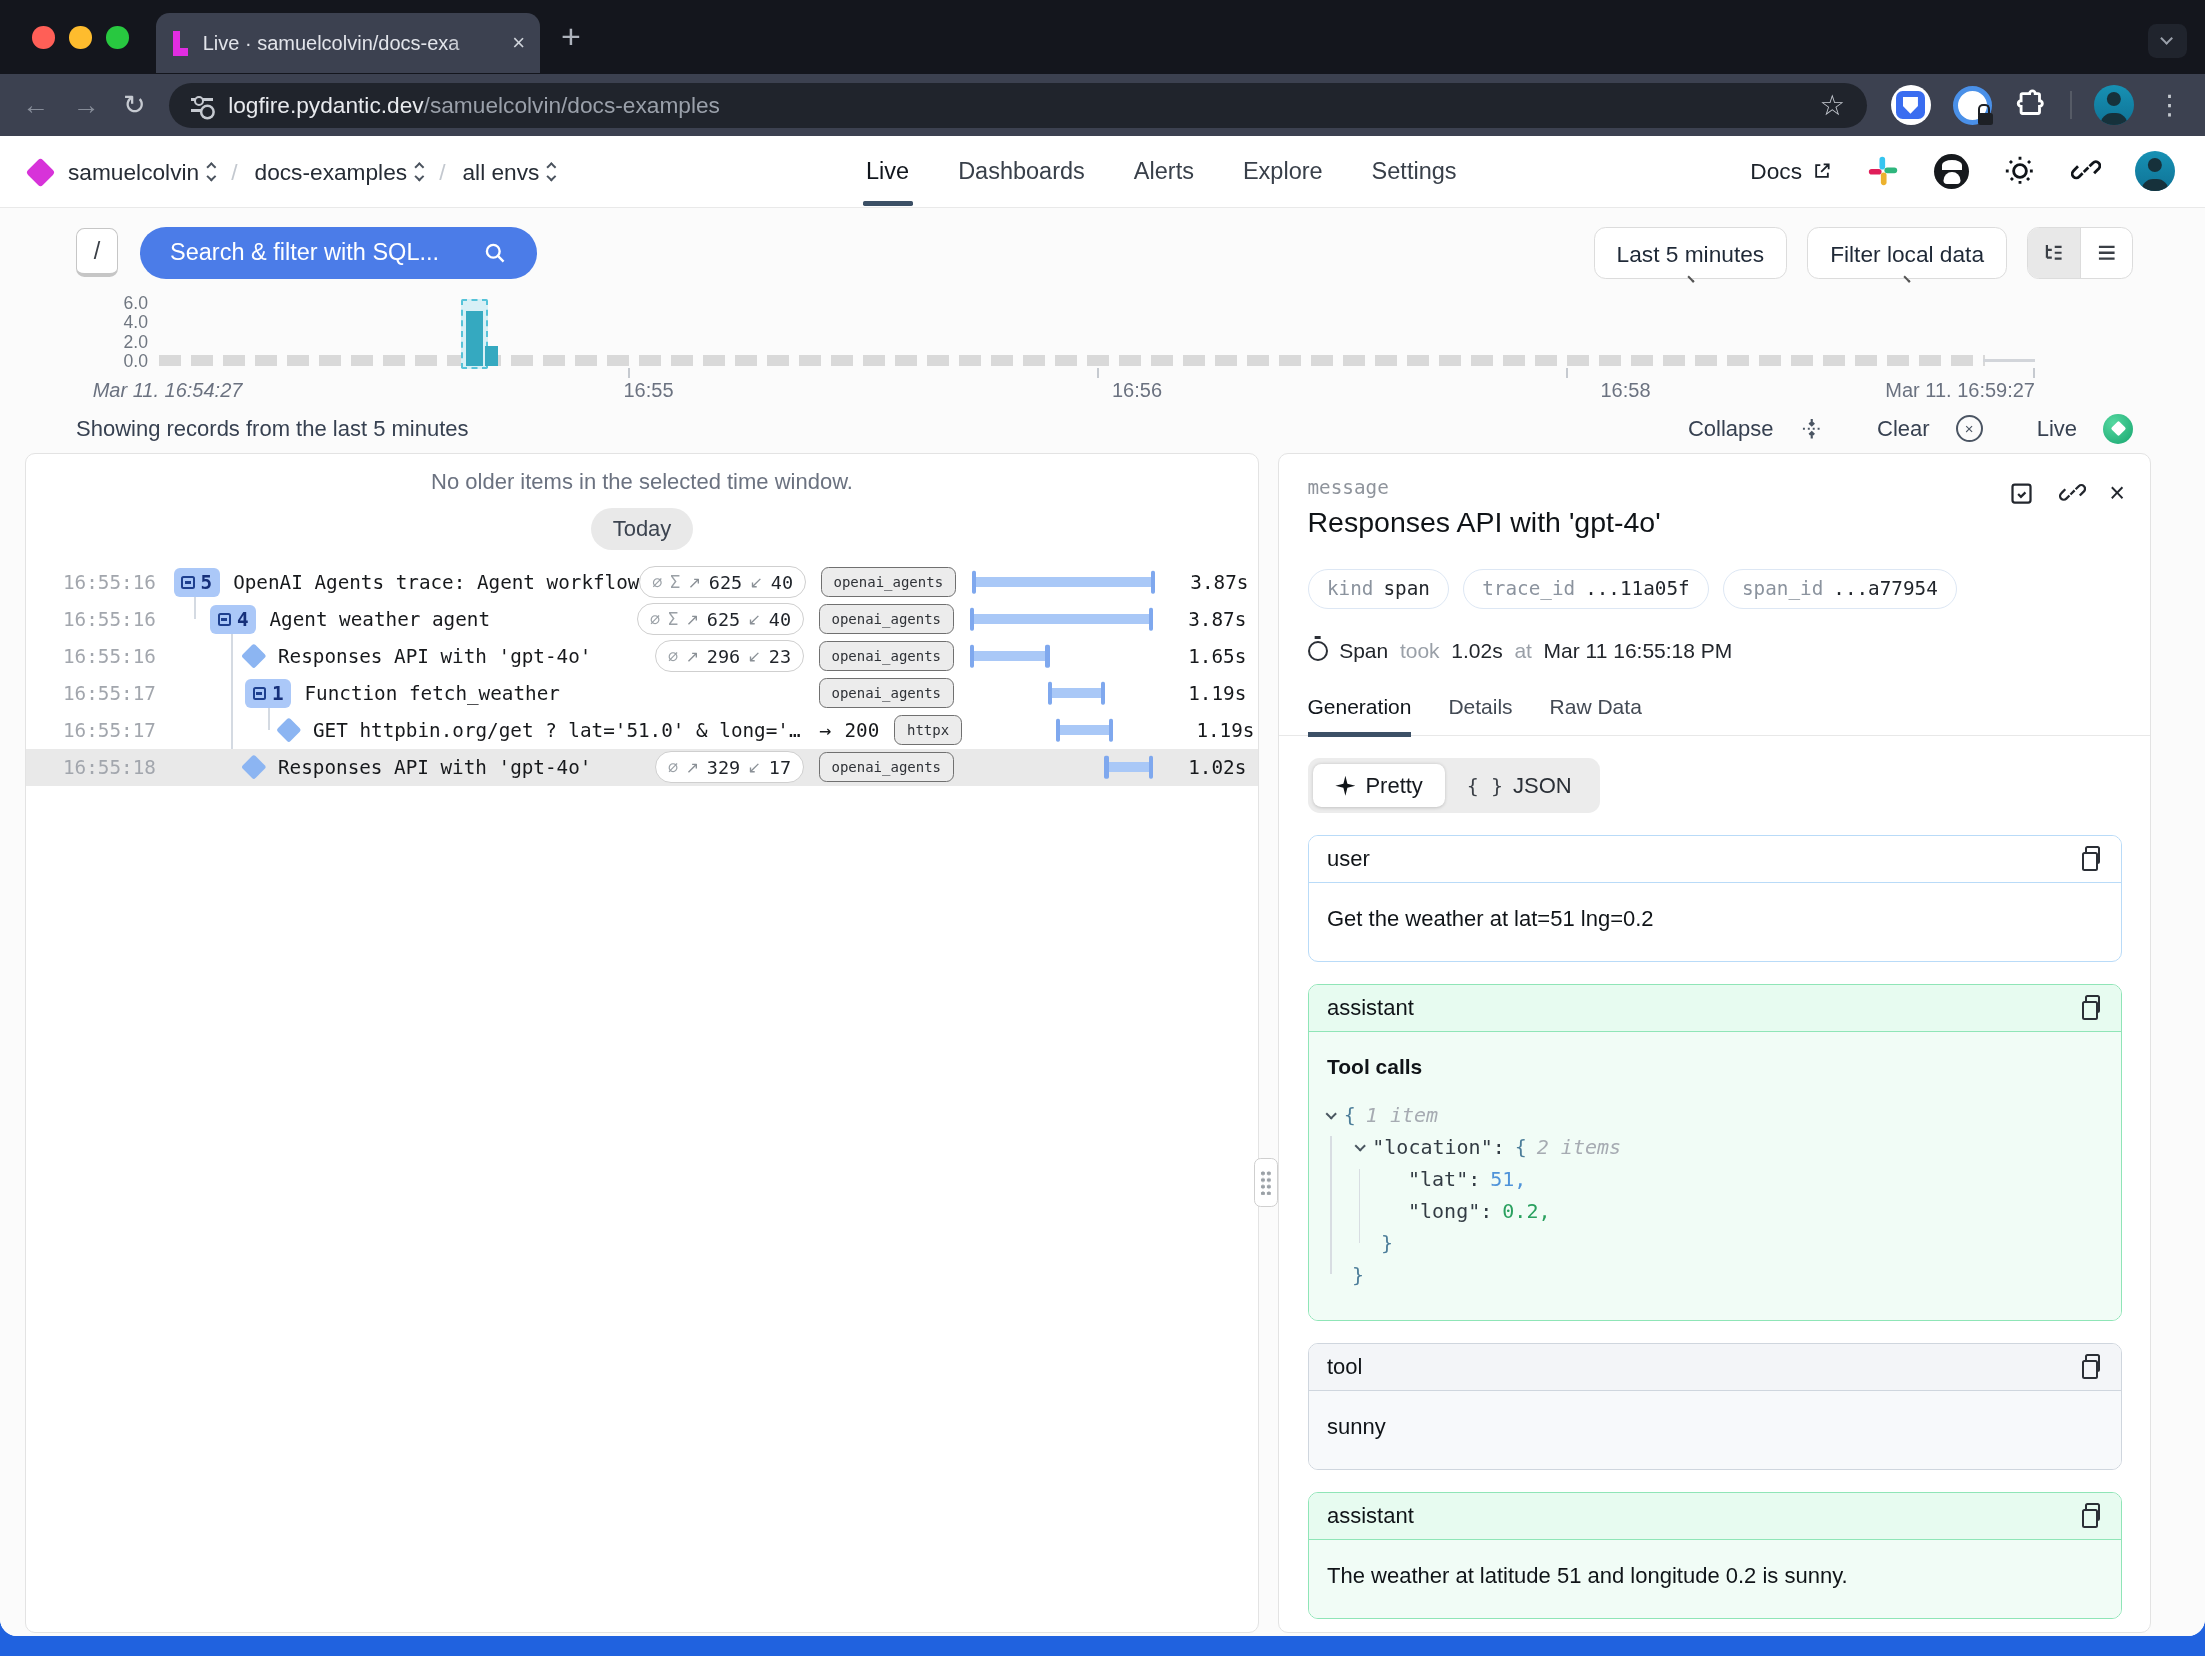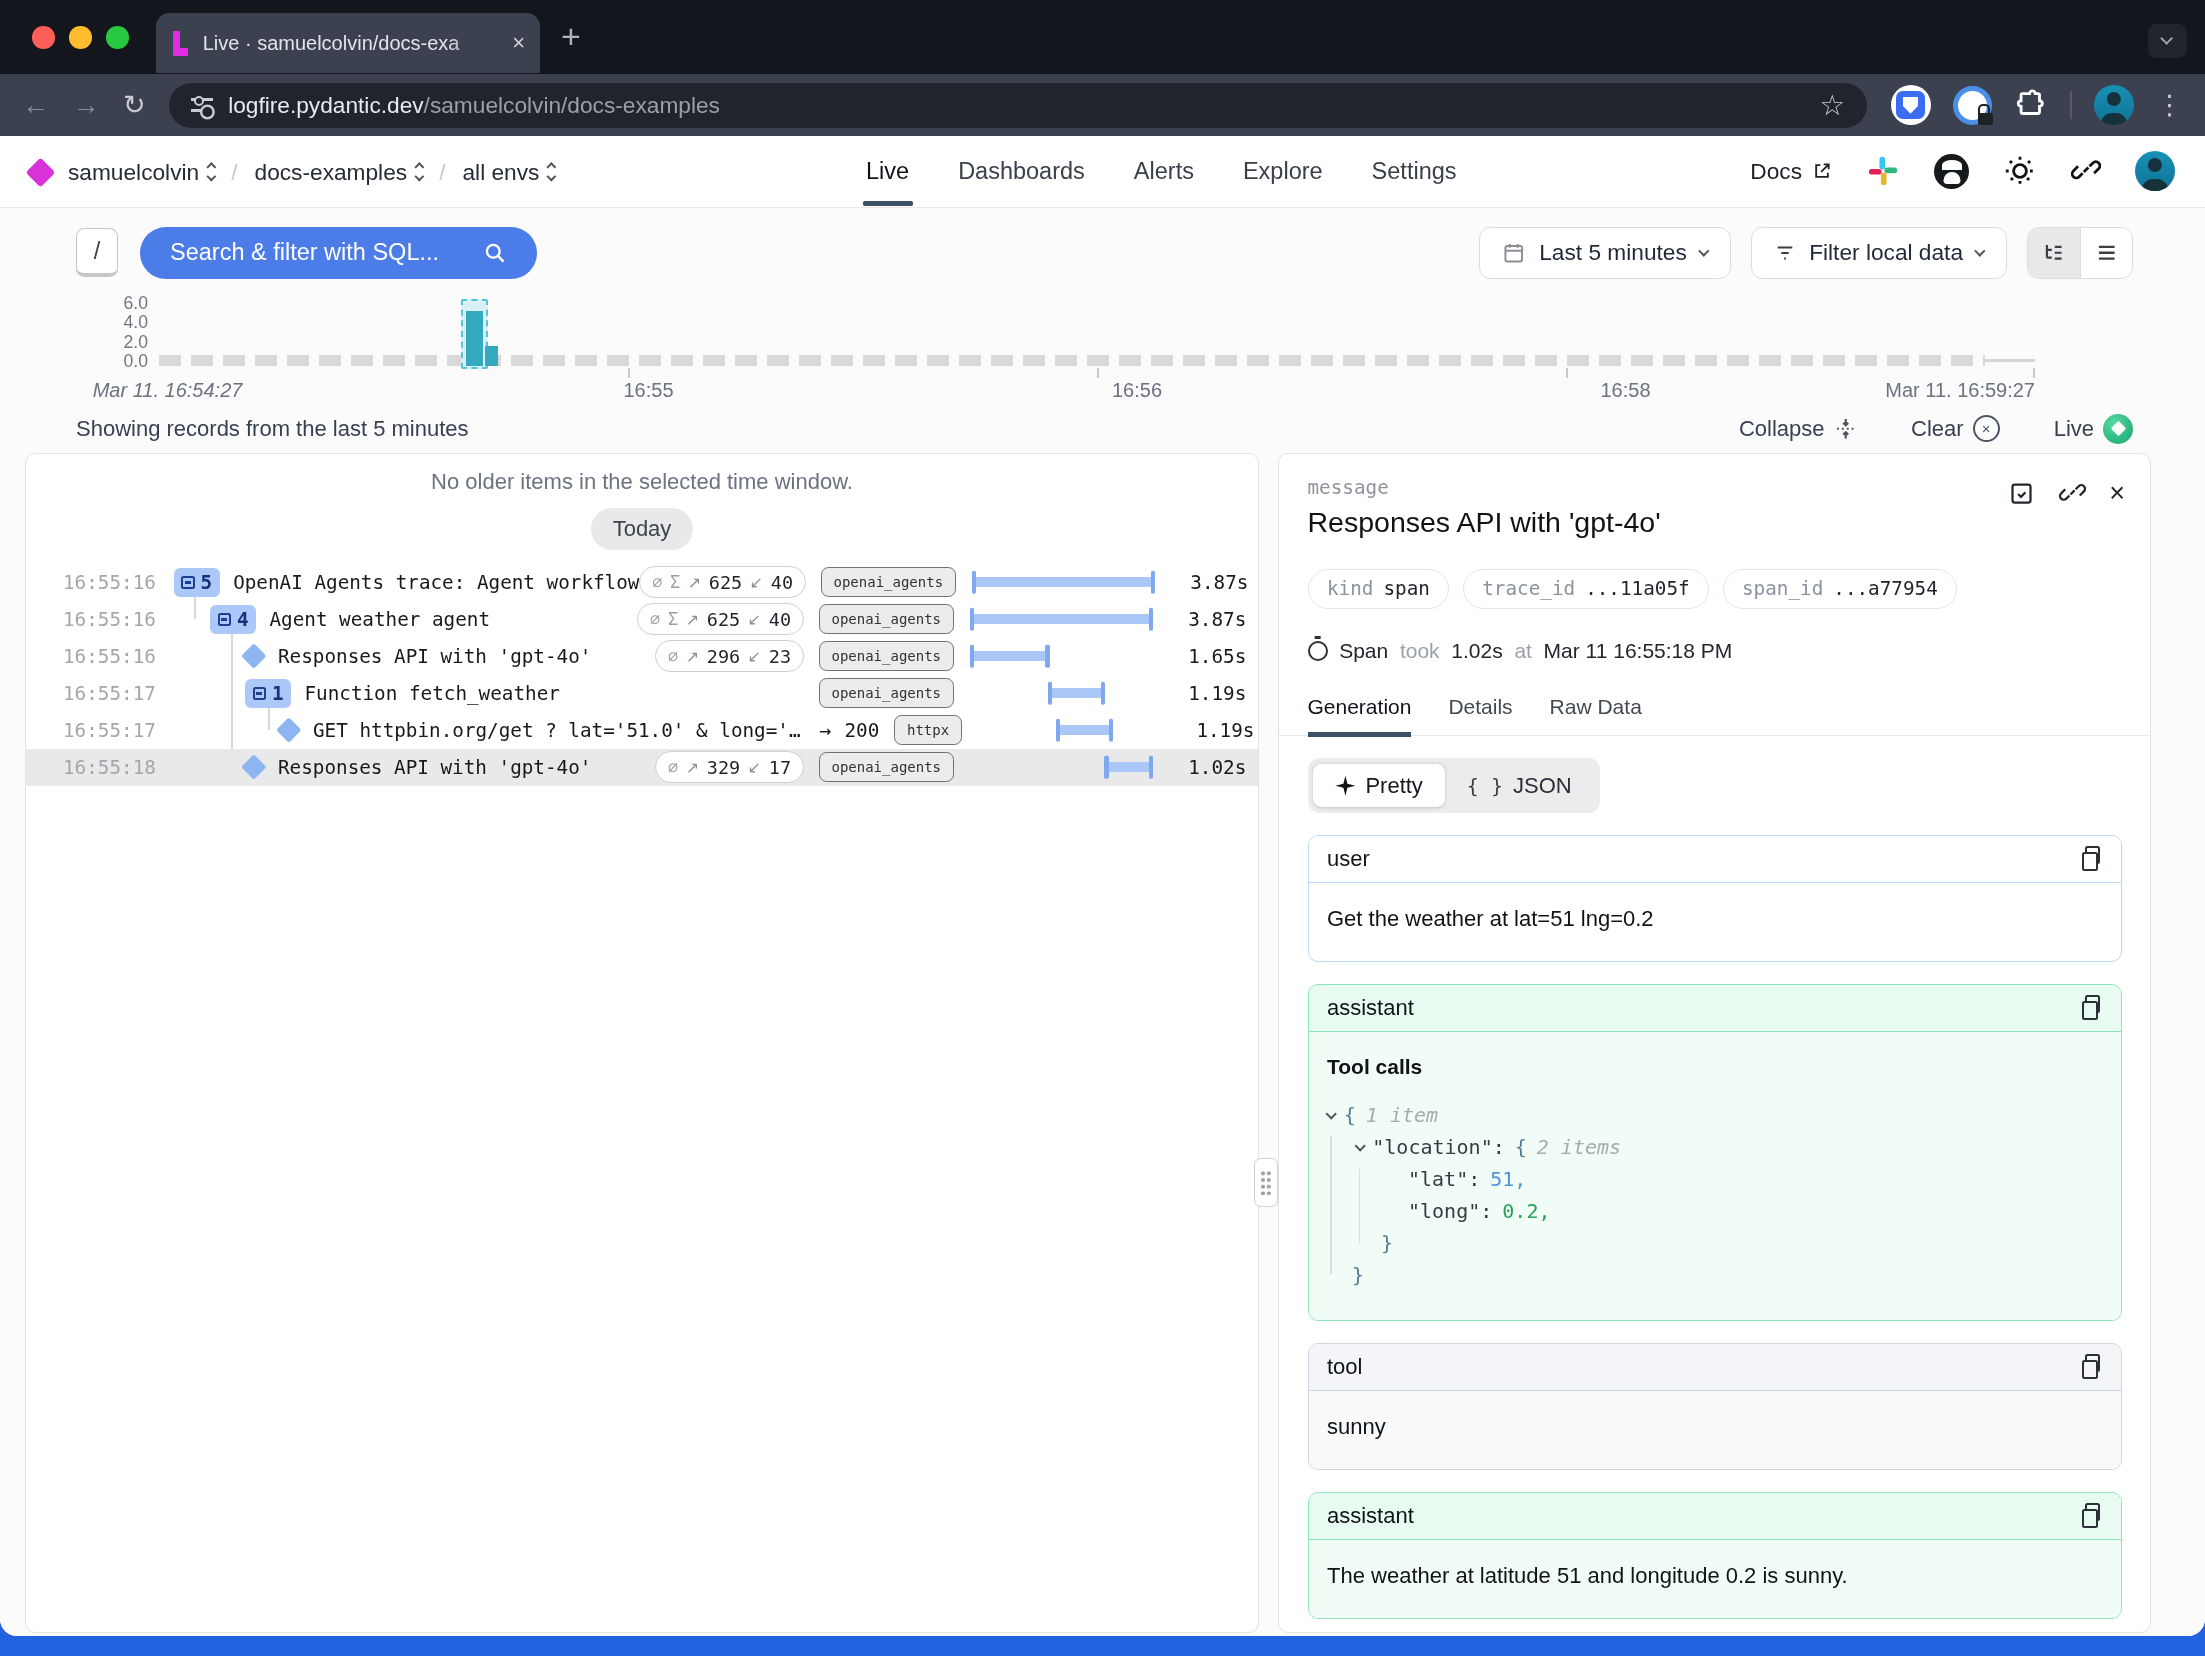--- a/index.html
+++ b/index.html
@@ -79,21 +79,21 @@
   .gh::before{content:"";position:absolute;top:6.7px;left:7.6px;width:20px;height:10px;background:#fff;border-radius:50% 50% 0 0;}
 
   
   .toolbar { position:absolute; top:89px; left:0; right:0; height:55px; display:flex; align-items:center; padding:0 72px 0 76px; }
   .slash-key { width:42px; height:49px; background:#fff; border:1.7px solid #c6c6c6; border-bottom-width:4.2px; border-radius:8.4px;
     display:flex; align-items:center; justify-content:center; font-size:23.5px; color:#3a3f46; }
   .search-btn { margin-left:22px; height:52px; border-radius:26px; background:#4b7ce8; color:#fff; display:flex;
     align-items:center; padding:0 30px; gap:44px; font-size:23.5px; }
   .toolbar .spacer { flex:1; }
   .tb-btn { height:52px; border-radius:11.7px; border:1.7px solid #dcdcdc; background:#fff; display:flex; align-items:center;
-    padding:0 22px; gap:13.4px; font-size:22.7px; color:#1f2937; margin-left:20px; }
+    padding:0 22px; gap:13.4px; font-size:22.7px; color:#1f2937; margin-left:20px;flex-direction:column; }
   .tb-btn .chev { width:7.6px;height:7.6px;border-width:2.1px;color:#555; margin-top:-3.4px; }
   .view-toggle { margin-left:20px; height:52px; border:1.7px solid #dcdcdc; border-radius:11.7px; background:#fff; display:flex; overflow:hidden; }
   .vt-half { width:52px; display:flex; align-items:center; justify-content:center; }
   .vt-half.active { background:#e8e8e8; }
   .vt-half + .vt-half { border-left:1.7px solid #dcdcdc; }
 
   
   .chartrow { position:absolute; top:159px; left:0; right:0; height:109px; }
   .ylab { position:absolute; left:81px; width:67px; text-align:right; font-size:17.6px; color:#6f7680; line-height:17px; }
   .plot { position:absolute; left:159px; right:170px; top:0; height:76px; }
@@ -104,21 +104,21 @@
   .cbar { position:absolute; bottom:5px; background:#35a9c0; }
   .xtick { position:absolute; bottom:-6.7px; width:1.7px; height:10px; background:#c6cad0; }
   .xlabels { position:absolute; left:81px; right:170px; top:84px; height:25px; font-size:20px; color:#6b7280; }
   .xl { position:absolute; transform:translateX(-50%); white-space:nowrap; }
   .xl-start { left:11.7px; transform:none;font-style:italic; } .xl-end { right:0; transform:none; }
 
   
   .statusrow { position:absolute; top:270px; left:0; right:0; height:45px; display:flex; align-items:center; padding:0 72px 0 76px; }
   .showing { font-size:22px; color:#374151; }
   .statusrow .spacer{flex:1;}
-  .st-item { display:flex; align-items:center; gap:9px; font-size:22px; color:#374151; margin-left:54px; }
+  .st-item { display:flex; align-items:center; gap:26px; font-size:22px; color:#374151; margin-left:54px; }
   .clear-ic { width:27px; height:27px; border-radius:50%; border:2.5px solid #4b5563; color:#4b5563; display:flex; align-items:center; justify-content:center; font-size:15px; }
   .live-dot { width:30px; height:30px; border-radius:50%; background:radial-gradient(circle at 35% 30%, #55d8a0, #17a56f); display:flex; align-items:center; justify-content:center; }
   .live-dot i { width:11px; height:11px; background:#fff; transform:rotate(45deg); border-radius:1.7px; }
 
   
   .panel { position:absolute; top:317px; bottom:3.4px; background:#fff; border:1.7px solid #e3e3e3; border-radius:10px; overflow:hidden; }
   .panel-list { left:25px; width:1234px; }
   .panel-detail { left:1278px; width:873px; }
   .drag-handle { position:absolute; left:1254px; top:1022px; width:23.5px; height:49px; background:#fff; border:1.7px solid #cfcfcf;
     border-radius:6.7px; display:flex; align-items:center; justify-content:center; z-index:5; }

